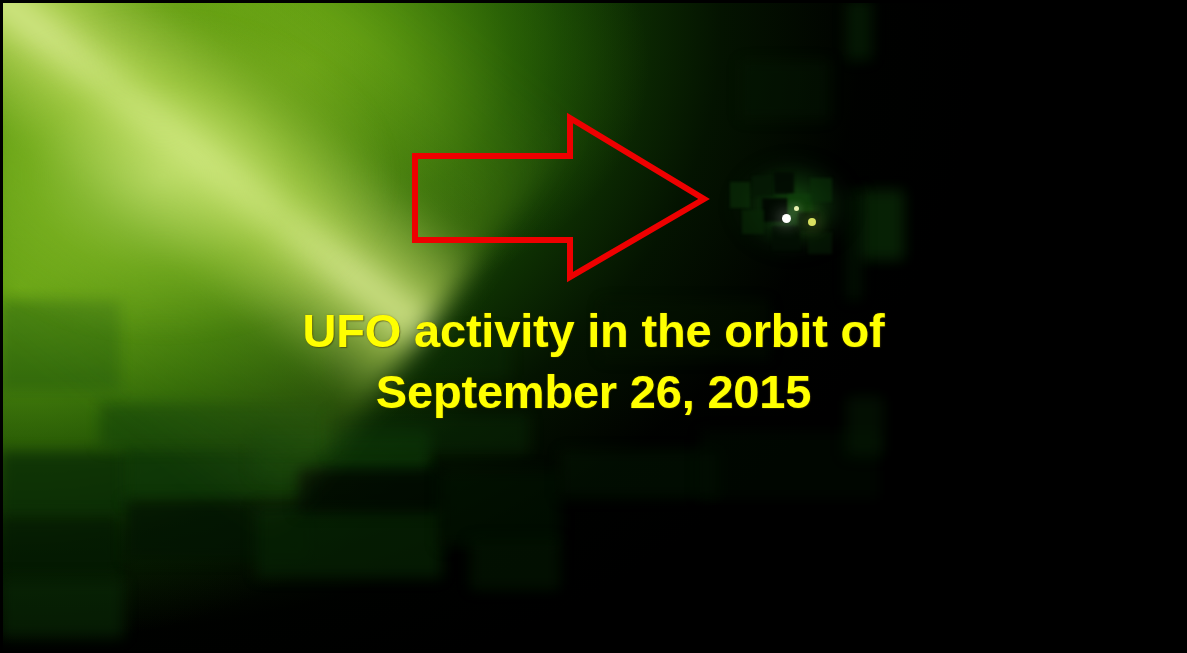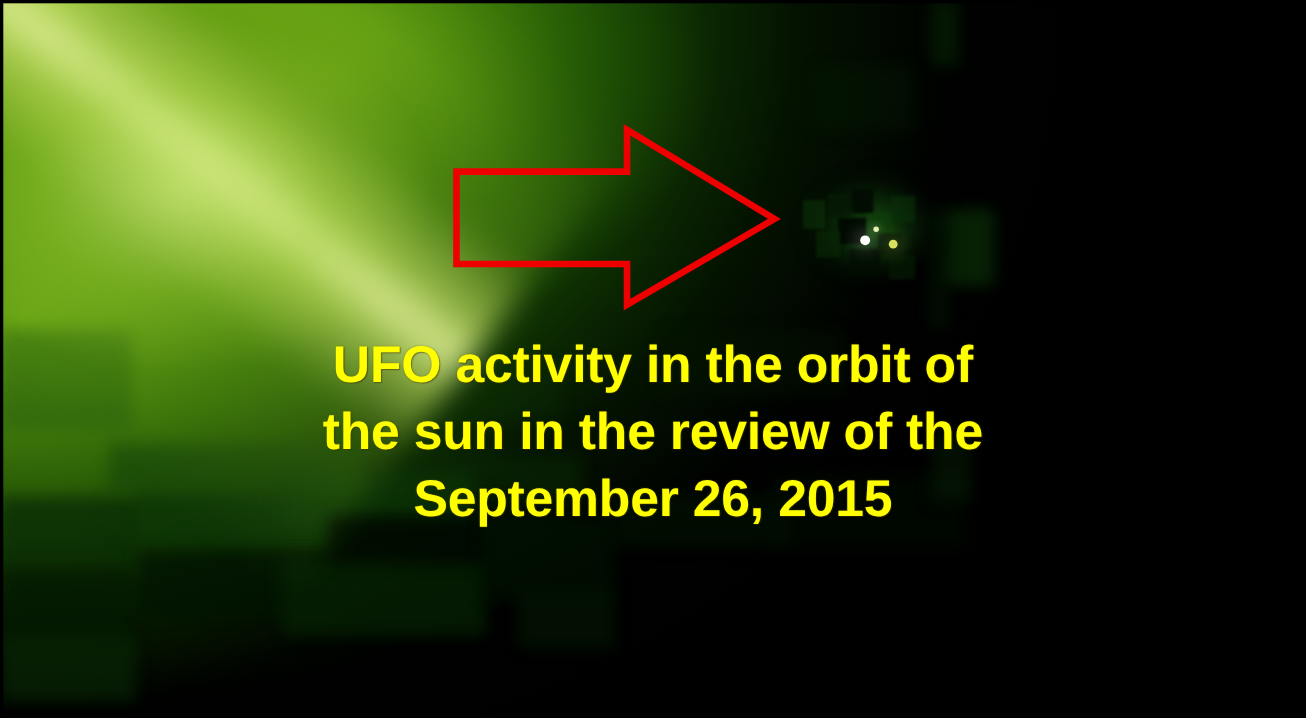--- a/index.html
+++ b/index.html
@@ -206,21 +206,20 @@
       <div class="ufo-spark" style="left: 96px; top: 96px; width: 8px; height: 8px; background: rgb(216, 224, 96); box-shadow: rgba(216, 224, 96, 0.9) 0px 0px 14.4px;"></div>
       <div class="ufo-spark" style="left: 82px; top: 84px; width: 5px; height: 5px; background: rgb(232, 240, 176); box-shadow: rgba(232, 240, 176, 0.7) 0px 0px 9px;"></div>
     </div>
 
   <svg id="arrow-overlay" viewBox="0 0 1187 653">
     <polygon id="arrow-shape" fill="none" stroke="#ee0000" stroke-width="6" stroke-linejoin="miter" points="415,156 570,156 570,118 704,199 570,277 570,240 415,240"></polygon>
   </svg>
 
   <div id="caption" style="color: rgb(255, 255, 0);">
     <span class="cap-line">UFO activity in the orbit of</span>
-    <span class="cap-line">the sun in the review of the</span>
     <span class="cap-line">September 26, 2015</span>
   </div>
 
   <div class="edge-bar" id="edge-top"></div>
   <div class="edge-bar" id="edge-left"></div>
   <div class="edge-bar" id="edge-bottom"></div>
 
 </div>
 
 </body></html>

